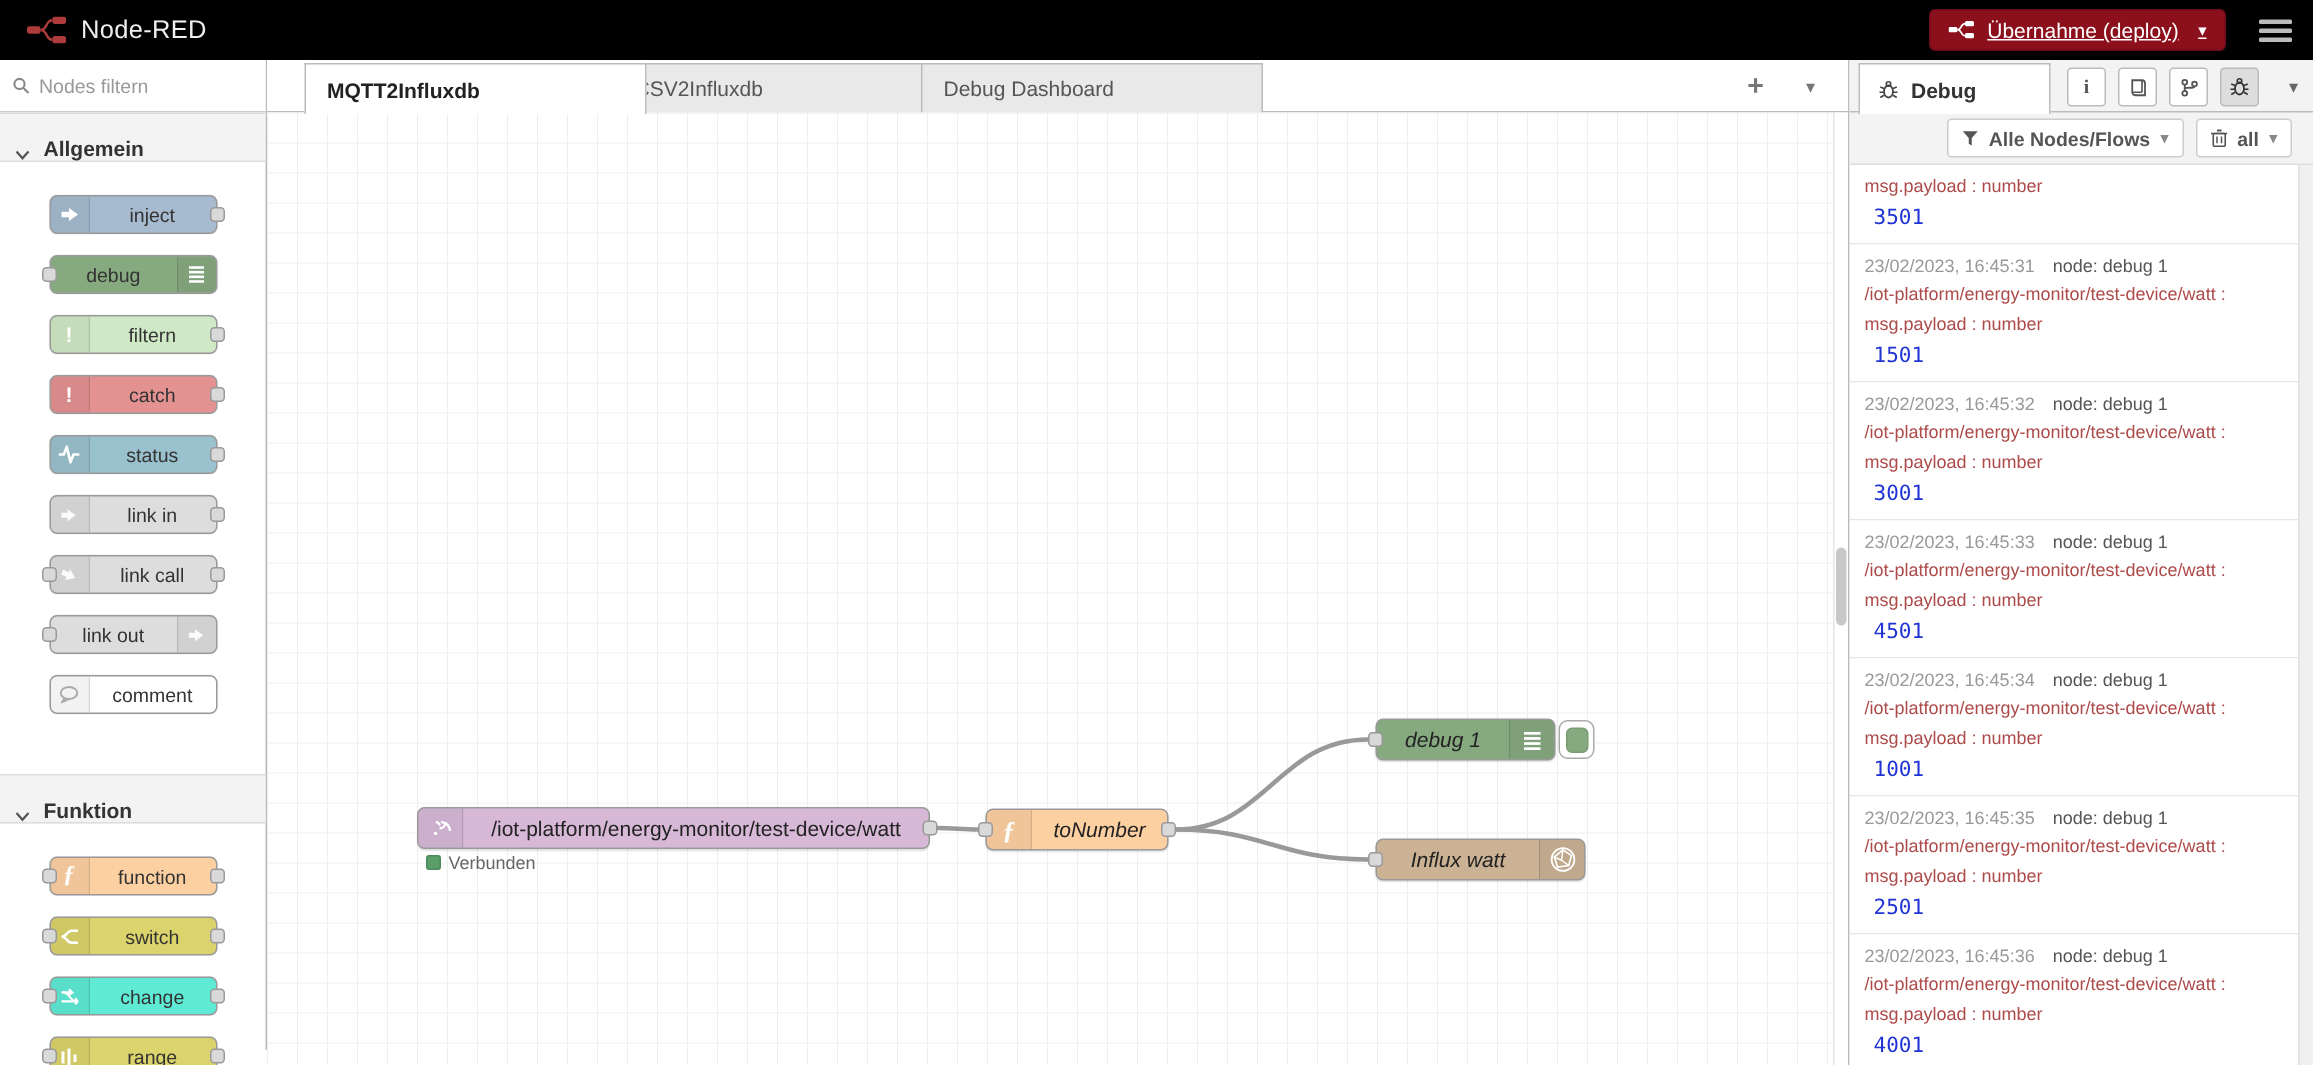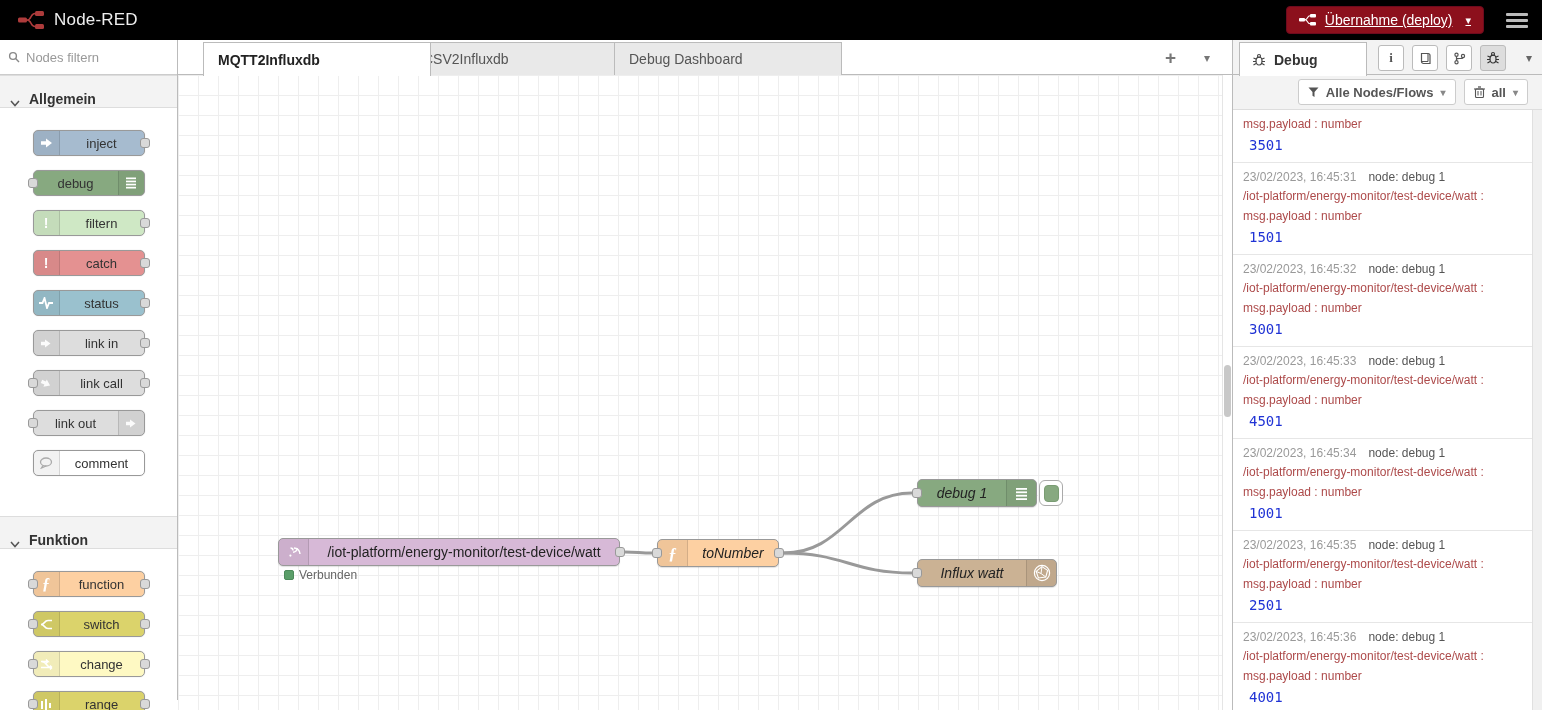--- a/index.html
+++ b/index.html
@@ -289,21 +289,21 @@
       <span class="port in"></span>
       <div class="picon left">
         <svg width="13" height="13" viewBox="0 0 13 13">
           <path d="M1,6.5 C5,6.5 4,2.5 8,2.5 h4 M1,6.5 C5,6.5 4,10.5 8,10.5 h4" stroke="#fff" stroke-width="1.7" fill="none"></path>
         </svg>
       </div>
       <span class="plabel">switch</span>
       <span class="port out"></span>
     </div>
 
-    <div class="pnode" style="background:#fef9c3">
+    <div class="pnode" style="background:#5eead4">
       <span class="port in"></span>
       <div class="picon left">
         <svg width="13" height="13" viewBox="0 0 13 13">
           <path d="M1,3.5 h7 l-2,-2 M8,3.5 l-2,2 M1,9.5 h7 M12,9.5 l-2,-2 M12,9.5 l-2,2 M8,9.5 h4" stroke="#fff" stroke-width="1.5" fill="none"></path>
           <path d="M2,3.5 C7,3.5 6,9.5 11,9.5" stroke="#fff" stroke-width="1.5" fill="none"></path>
         </svg>
       </div>
       <span class="plabel">change</span>
       <span class="port out"></span>
     </div>

